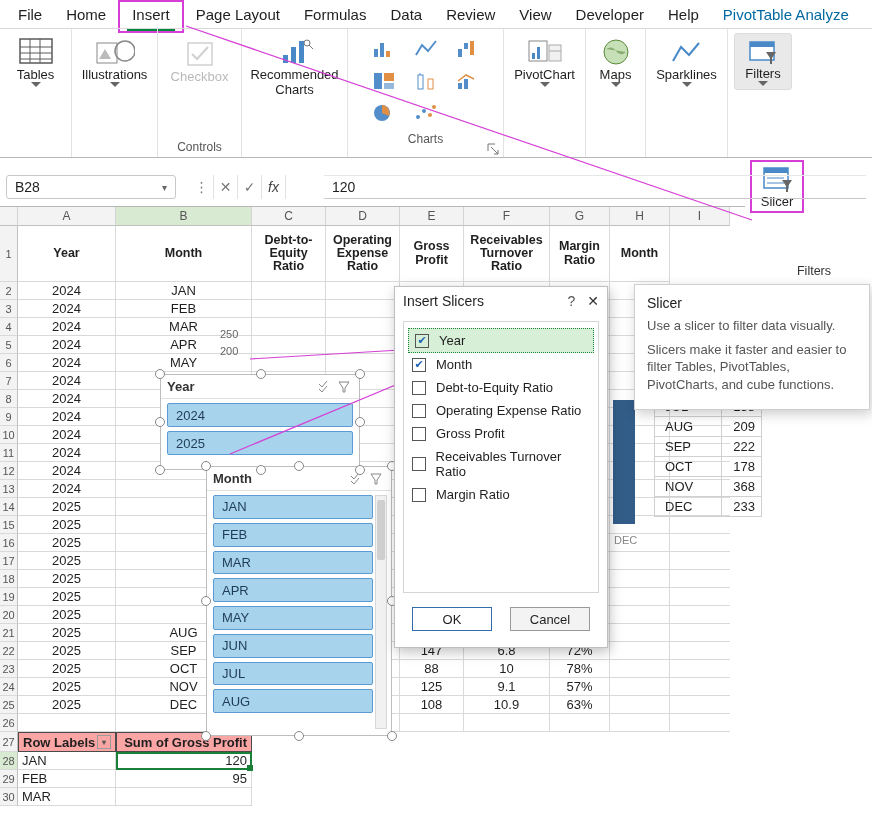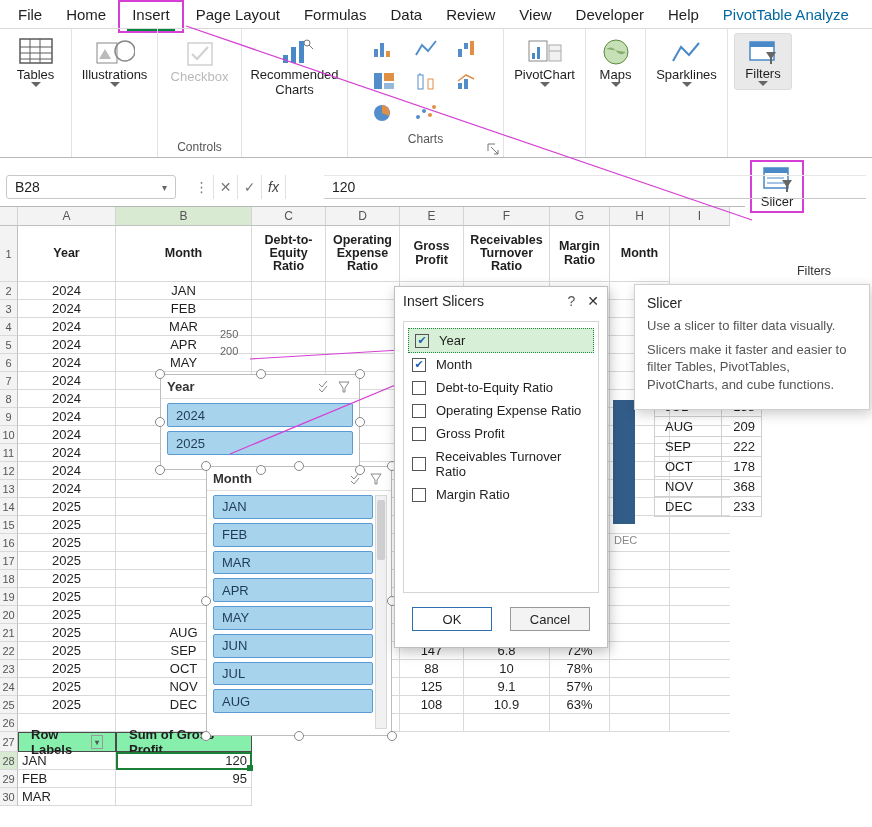--- a/index.html
+++ b/index.html
@@ -59,21 +59,21 @@
   .gcell{border-right:1px solid #d9d9d9;border-bottom:1px solid #d9d9d9;display:flex;align-items:center;padding:0 4px;font-size:13px;background:#fff;}
   .hdr .gcell{font-weight:600;font-size:12.5px;justify-content:center;text-align:center;line-height:1.05;}
   .hdr{height:56px;}
   .center{justify-content:center;}
   .num{justify-content:center;}
   .rownum{width:18px;border-right:1px solid #c0c0c0;border-bottom:1px solid #d9d9d9;background:#f3f3f3;display:flex;align-items:center;justify-content:center;font-size:11px;color:#555;}
   .sel-row .rownum{background:#d9ead3;}
 
   
   .pivot-header{display:flex;height:20px;}
-  .pivot-header .pcell{border:1px solid #4a4a4a;display:flex;align-items:center;padding:0 12px;font-weight:600;font-size:13px;background:#86efac;}
+  .pivot-header .pcell{border:1px solid #4a4a4a;display:flex;align-items:center;padding:0 4px;font-weight:600;font-size:13px;background:#fca5a5;justify-content:flex-end;}
   .pcA{width:98px;} .pcB{width:136px;}
   .pivot-row{display:flex;height:18px;}
   .pivot-row .pcell{border-right:1px solid #d9d9d9;border-bottom:1px solid #d9d9d9;display:flex;align-items:center;padding:0 4px;font-size:13px;}
   .pivot-row.sel .pcell.bcell{outline:2px solid #1a7f37;outline-offset:-2px;position:relative;}
   .pivot-row.sel .pcell.bcell::after{content:'';position:absolute;right:-2px;bottom:-2px;width:6px;height:6px;background:#1a7f37;}
   .filterdd{width:14px;height:14px;border:1px solid #9a9a9a;margin-left:auto;display:flex;align-items:center;justify-content:center;font-size:8px;color:#555;}
 
   
   .chart-axis{position:absolute;top:320px;left:220px;font-size:11px;color:#666;}
   .chart-bar{position:absolute;top:400px;left:613px;width:22px;height:124px;background:#325d88;}

